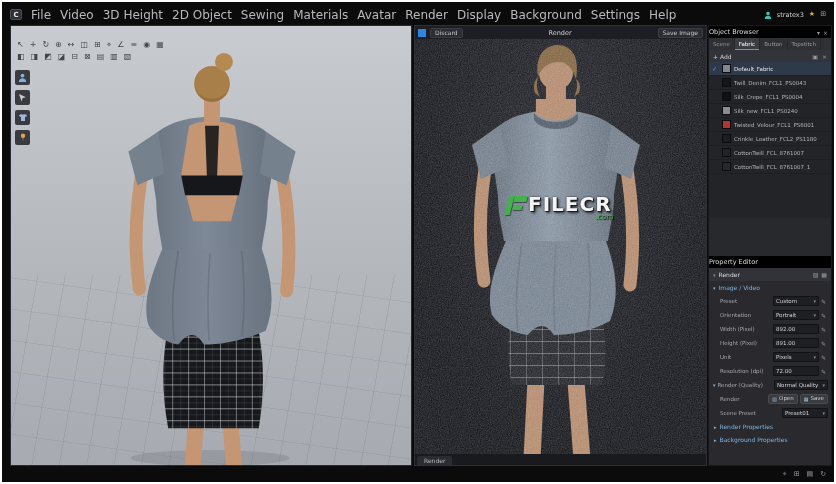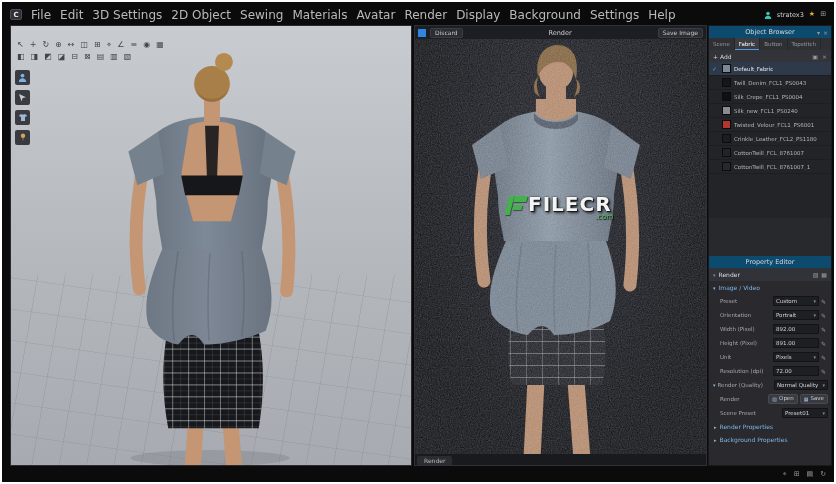--- a/index.html
+++ b/index.html
@@ -45,21 +45,21 @@
   .rw-canvas{flex:1;position:relative;overflow:hidden;
     background:radial-gradient(ellipse at 50% 30%,#1b1c22 0%,#0b0c0f 75%);}
   .figure-front{position:absolute;left:50%;top:2px;transform:translateX(-52%);width:252px;height:420px;}
   .noise{position:absolute;inset:0;width:100%;height:100%;mix-blend-mode:screen;opacity:.45;pointer-events:none;}
   .rw-footer{height:11px;background:#191a1e;display:flex;align-items:flex-end;padding:0 2px;flex:none;}
   .rw-tab{font-size:6px;color:#b9b9bc;background:#2b2c31;padding:1px 7px;border-radius:2px 2px 0 0;cursor:pointer;}
 
   
   .panel{position:absolute;left:706px;top:23px;width:124px;height:441px;background:#2a2a2e;
     display:flex;flex-direction:column;font-size:6px;border:1px solid #1a1a1d;}
-  .p-header{height:12px;background:#0c4a6e;display:flex;align-items:center;justify-content:center;position:relative;flex:none;}
+  .p-header{height:12px;background:#000000;display:flex;align-items:center;justify-content:flex-start;position:relative;flex:none;}
   .p-title{font-size:6.5px;color:#d9d9db;}
   .hdr-icons{position:absolute;right:3px;display:flex;gap:3px;color:#9b9b9f;font-size:6px;}
   .hdr-icons span{cursor:pointer;}
   .ob-tabs{height:12px;background:#2f3034;display:flex;align-items:stretch;flex:none;}
   .ob-tab{padding:0 4px;display:flex;align-items:center;color:#97979b;border-right:1px solid #26272b;cursor:pointer;font-size:5.5px;}
   .ob-tab.active{color:#ffffff;background:#3c3d42;box-shadow:inset 0 -1px 0 #4f9be8;}
   .ob-addrow{height:12px;background:#33343a;display:flex;align-items:center;padding:0 4px;gap:4px;flex:none;color:#c3c3c6;}
   .add-btn{cursor:pointer;font-size:6px;color:#d5d5d8;}
   .ob-addrow .spacer{flex:1;}
   .list-tool{color:#9b9b9f;cursor:pointer;}
@@ -114,23 +114,23 @@
 <body>
 
 <div class="frame">
 
   <div class="topbar">
     <div class="logo">C</div>
     <div class="menubar">
 
         <span class="menu-item">File</span>
 
-        <span class="menu-item">Edit</span>
-
-        <span class="menu-item">3D Settings</span>
+        <span class="menu-item">Video</span>
+
+        <span class="menu-item">3D Height</span>
 
         <span class="menu-item">2D Object</span>
 
         <span class="menu-item">Sewing</span>
 
         <span class="menu-item">Materials</span>
 
         <span class="menu-item">Avatar</span>
 
         <span class="menu-item">Render</span>

